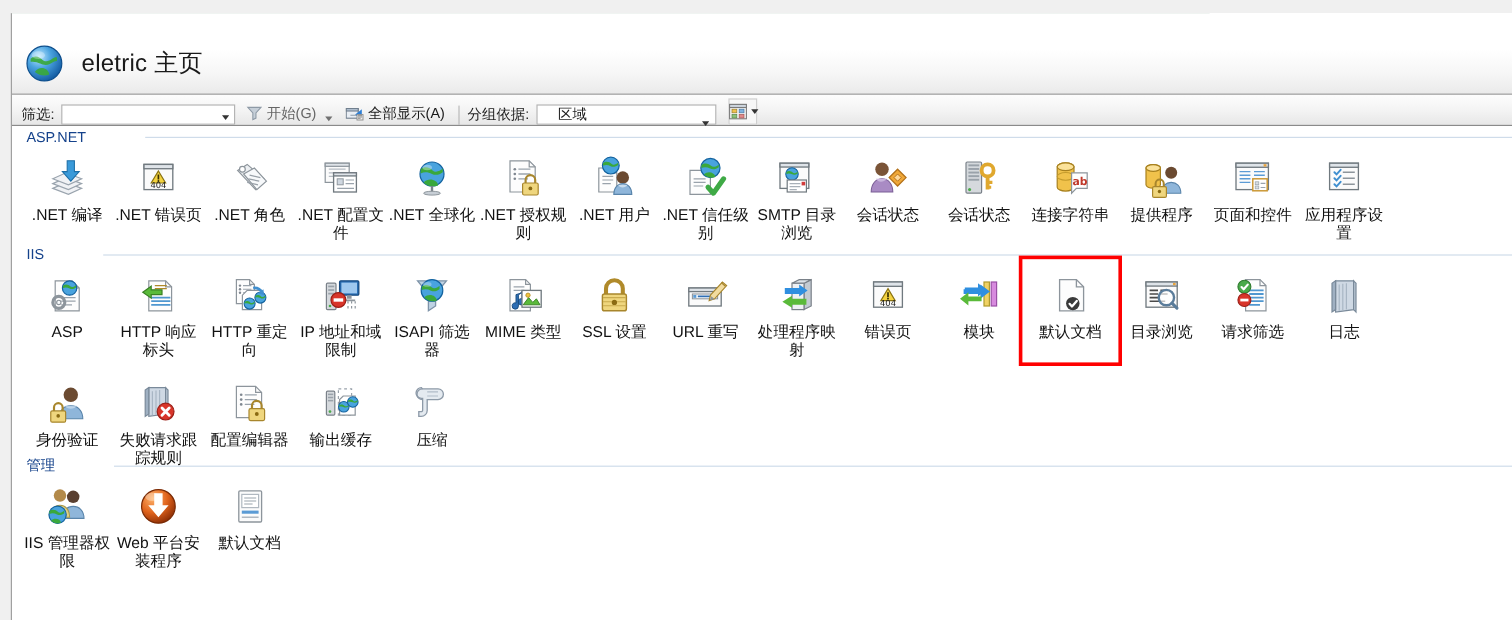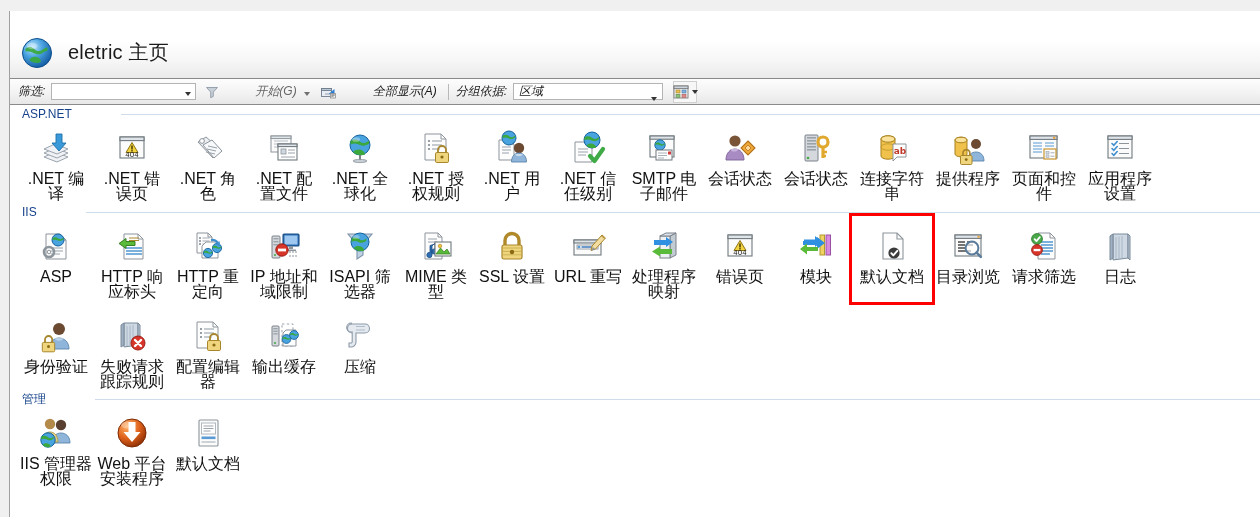--- a/index.html
+++ b/index.html
@@ -35,45 +35,45 @@
     position:absolute;left:58px;top:28px;
     font-size:20px;color:#1a1a1a;font-weight:400;
     white-space:nowrap;letter-spacing:0.2px;
   }
 
   
   .toolbar{
     position:relative;height:25px;
     background:linear-gradient(to bottom,#fdfdfd 0%,#f3f3f3 55%,#e7e7e7 100%);
     border-bottom:1px solid #8a8a8a;
-    display:flex;align-items:center;font-style:italic;
+    display:flex;align-items:flex-end;
   }
   .tb-label{margin-left:8px;font-size:12px;color:#1a1a1a;white-space:nowrap;}
   .tb-combo{
     margin-left:6px;width:145px;height:17px;background:#fff;
     border:1px solid #b4b4b4;display:flex;align-items:center;
     justify-content:flex-end;box-sizing:border-box;
   }
   .tb-combo .arrow{margin-right:4px;}
   .caret-down{
     width:0;height:0;border-left:3.5px solid transparent;border-right:3.5px solid transparent;
     border-top:4px solid #333;display:inline-block;
   }
   .caret-down.grey{border-top-color:#707070;}
   .tb-btn{
     display:flex;align-items:center;height:20px;padding:0 3px;margin-left:6px;
-    white-space:nowrap;color:#666;gap:33px;
+    white-space:nowrap;color:#666;
   }
   .tb-btn.dark{color:#1a1a1a;}
   .tb-btn .txt{margin-left:3px;font-size:12px;}
   .tb-split{margin-left:4px;margin-right:2px;}
   .tb-divider{width:1px;height:16px;background:#b9b9b9;margin:0 7px 0 8px;}
   .tb-combo2{
     margin-left:6px;width:150px;height:17px;background:#fff;border:1px solid #b4b4b4;
-    display:flex;align-items:center;box-sizing:border-box;position:relative;
+    display:flex;align-items:center;box-sizing:border-box;position:relative;padding-left:12px;
   }
   .tb-combo2 .val{margin-left:5px;font-size:12px;color:#1a1a1a;}
   .tb-combo2 .arrow{position:absolute;right:5px;top:6px;}
   .tb-viewbtn{
     margin-left:10px;width:22px;height:20px;border:1px solid #cfcfcf;
     background:#f7f7f7;display:flex;align-items:center;justify-content:center;
   }
 
   
   .content{position:relative;background:#fff;height:413px;}
@@ -88,21 +88,21 @@
   .group-rule{flex:1;height:1px;background:#cfdcea;margin-right:0;}
 
   .row{position:relative;display:flex;padding-left:8px;}
   .tile{
     width:76px;
     display:flex;flex-direction:column;align-items:center;
     padding-top:5px;
   }
   .tile .ico{width:40px;height:40px;position:relative;}
   .tile .cap{
-    margin-top:3px;width:72px;text-align:center;font-size:16px;line-height:15px;
+    margin-top:3px;width:72px;text-align:center;font-size:13px;line-height:15px;
     color:#111;word-break:break-word;
   }
 
   
   .highlight{
     position:absolute;border:3px solid #ff0000;box-sizing:border-box;
     pointer-events:none;
   }
 
   svg{display:block;}
@@ -328,21 +328,21 @@
               <svg width="40" height="40" viewBox="0 0 40 40">
                 <rect x="6" y="8" width="24" height="21" fill="#fbfbfb" stroke="#70797f" stroke-width="1.1"></rect>
                 <rect x="6" y="8" width="24" height="3.2" fill="#dfe4e9" stroke="#70797f" stroke-width="1.1"></rect>
                 <circle cx="16" cy="17" r="5.2" fill="#49a3de" stroke="#14639f" stroke-width="0.9"></circle>
                 <path d="M11.3 15.4 c2,-1.6 4.3,-0.6 5.3,0.4 c1,1 2.8,0.6 4.1,-0.8 l0,1.6 c-1.3,1 -3.2,1.5 -4.6,0.7 c-1.5,-0.8 -3,-1 -4.8,-0.3 z" fill="#3aa83c"></path>
                 <rect x="12" y="22" width="16" height="10" fill="#ffffff" stroke="#70797f" stroke-width="1"></rect>
                 <path d="M14 25 h9 M14 27.5 h9 M14 30 h6" stroke="#a8b0b8" stroke-width="1"></path>
                 <rect x="24" y="23.5" width="3" height="3" fill="#d23b3b"></rect>
               </svg>
             </div>
-            <div class="cap">SMTP 电子邮件</div>
+            <div class="cap">SMTP 目录浏览</div>
           </div>
 
           <div class="tile">
             <div class="ico">
               <svg width="40" height="40" viewBox="0 0 40 40">
                 <circle cx="15" cy="13" r="5.6" fill="#7a5437"></circle>
                 <path d="M6 32 c0,-7 4,-11 9,-11 c5,0 9,4 9,11 z" fill="#a98bc4" stroke="#7a5e95" stroke-width="0.9"></path>
                 <path d="M10 21 c1.6,3.4 6.4,3.4 9,0" fill="#c9b6dd"></path>
                 <path d="M28 13 l7 7 l-7 7 l-7 -7 z" fill="#f0a838" stroke="#b3711a" stroke-width="1.1"></path>
                 <path d="M28 17 l3 3 l-3 3 l-3 -3 z" fill="#ffd89a" stroke="#b3711a" stroke-width="0.8"></path>
@@ -743,21 +743,21 @@
                 <path d="M12 8 h13 a4.5 4.5 0 0 1 0 9 h-9 v9 a5 5 0 0 1 -5 5 h-2 v-4 h2 a1.2 1.2 0 0 0 1.2 -1.2 v-9.8 h-1 a4.5 4.5 0 0 1 0 -9 z" fill="#e4eaf0" stroke="#8d9aa8" stroke-width="1.1"></path>
                 <path d="M12 8 a4.5 4.5 0 0 0 0 9" fill="none" stroke="#8d9aa8" stroke-width="1.1"></path>
                 <path d="M16 10.5 h9 M16 14 h9" stroke="#b0bcc8" stroke-width="1"></path>
               </svg>
             </div>
             <div class="cap">压缩</div>
           </div>
         </div>
       </div>
 
-      <div class="group" style="top:285px">
+      <div class="group" style="top:274px">
         <div class="group-head">
           <span class="group-title">管理</span>
           <span class="group-rule"></span>
         </div>
         <div class="row">
 
           <div class="tile">
             <div class="ico">
               <svg width="40" height="40" viewBox="0 0 40 40">
                 <circle cx="25" cy="12" r="5.2" fill="#5a4030"></circle>

